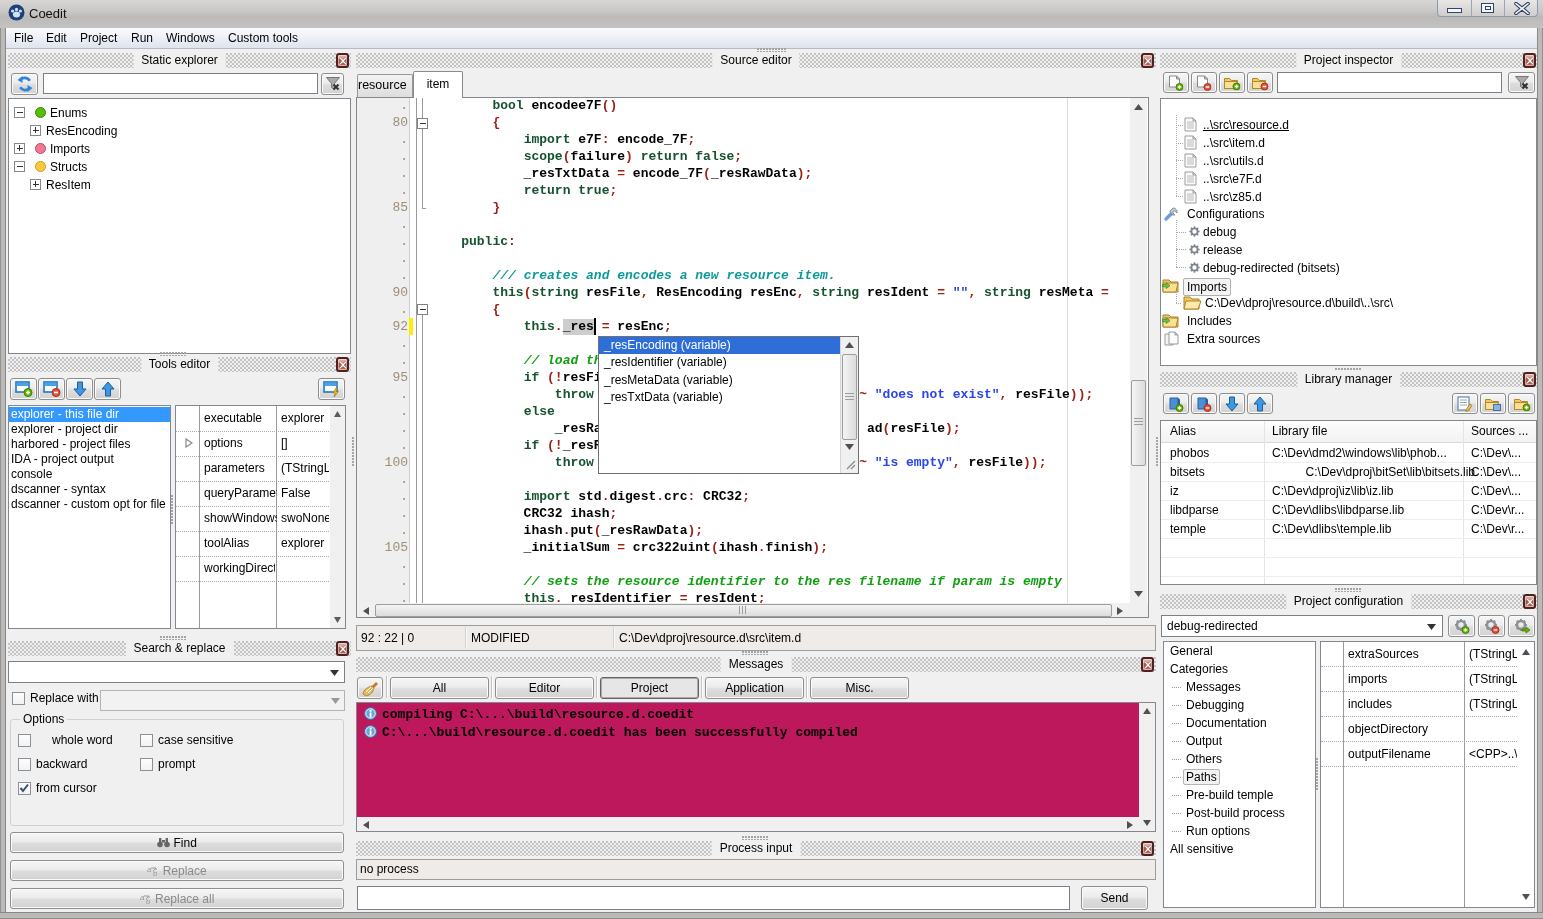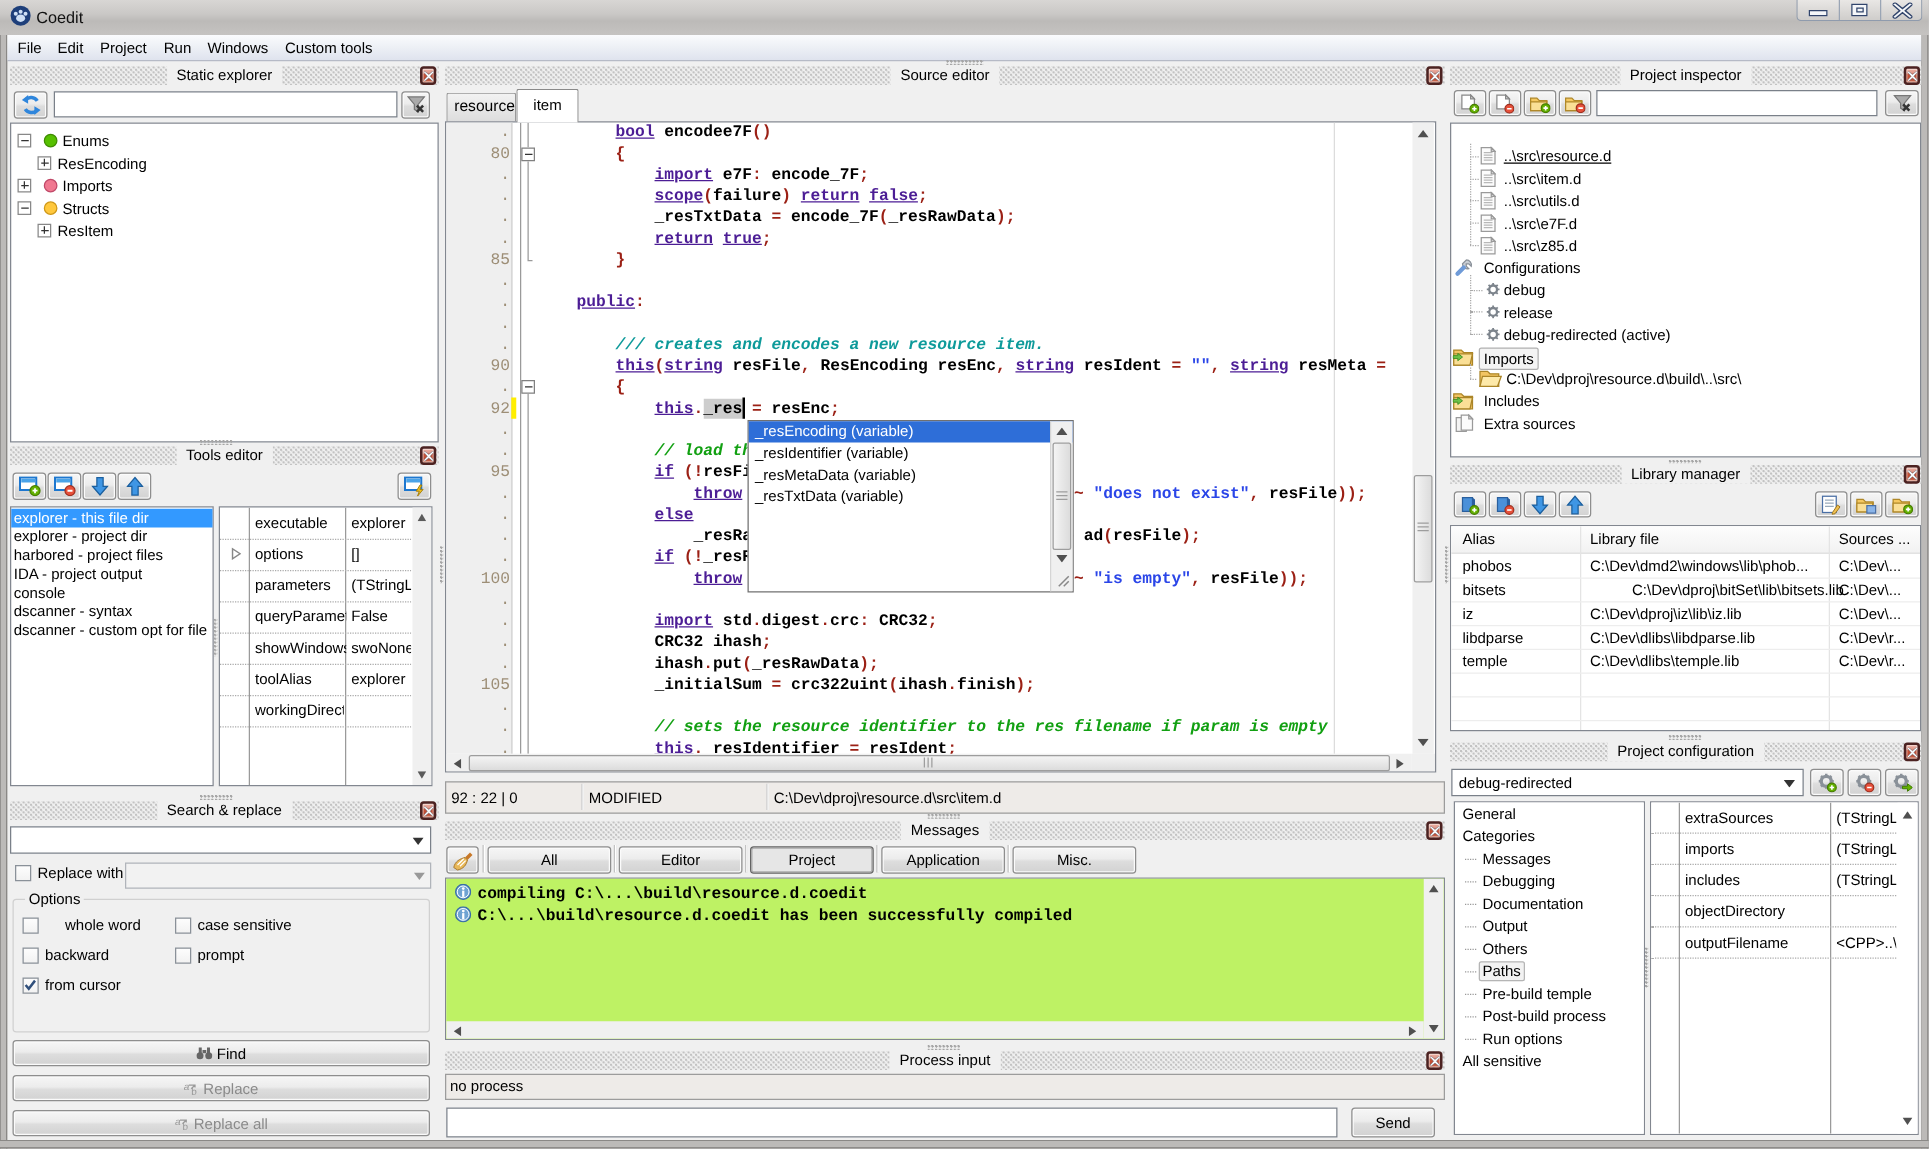--- a/index.html
+++ b/index.html
@@ -27,21 +27,21 @@
 .box{background:#fff;border:1px solid #828790;box-sizing:border-box;}
 .inp{background:#fff;border:1px solid #7a8089;box-sizing:border-box;}
 
 .tr13{line-height:18px;white-space:nowrap;}
 
 .sbtrack{background:#f0f0f0;}
 .sbthumb{background:linear-gradient(90deg,#f4f4f4,#dcdcdc);border:1px solid #9d9d9d;border-radius:2px;box-sizing:border-box;}
 .sbthumbh{background:linear-gradient(180deg,#f4f4f4,#dcdcdc);border:1px solid #9d9d9d;border-radius:2px;box-sizing:border-box;}
 
 .code{font-family:"Liberation Mono",monospace;font-size:13px;font-weight:bold;line-height:17px;white-space:pre;}
-.k{color:#4c1d95;text-decoration:underline;}
+.k{color:#14532d;}
 .s{color:#2b46e8;}
 .y{color:#9b2015;}
 .c{color:#12a012;font-style:italic;}
 .d{color:#0d9a9a;font-style:italic;}
 .gut{font-family:"Liberation Mono",monospace;font-size:13px;line-height:17px;color:#9d8e76;text-align:right;white-space:pre;}
 .chk{width:13px;height:13px;background:linear-gradient(180deg,#fdfdfd,#f2f2f2);border:1px solid #8a9199;box-sizing:border-box;}
 .dotv{background-image:radial-gradient(circle at 1px 1px,#a4a4a4 0.9px,transparent 1.1px);background-size:3px 3px;}
 </style>
 </head>
 <body>
@@ -264,21 +264,21 @@
 <div class="a dotv" style="left:757px;top:48px;width:30px;height:4px;"></div>
 <div class="a hdr" style="left:356px;top:53px;width:800px;">
     <span class="t">Source editor</span>
   </div>
 <div class="x a" style="left:1141px;top:53px;">
     <svg width="8" height="8" viewBox="0 0 10 10">
       <path d="M1 0 L5 3.2 L9 0 L10 1 L6.4 5 L10 9 L9 10 L5 6.8 L1 10 L0 9 L3.6 5 L0 1 Z" fill="#fff" stroke="#53687d" stroke-width="0.5"></path>
     </svg>
   </div>
 
-<div class="a" style="left:357px;top:74px;width:56px;height:26px;background:linear-gradient(180deg,#f2f2f2,#dadada);border:1px solid #989898;border-bottom:none;border-radius:2px 2px 0 0;box-sizing:border-box;text-align:right;line-height:21px;font-size:12.5px;">resource</div>
+<div class="a" style="left:357px;top:74px;width:56px;height:26px;background:linear-gradient(180deg,#f2f2f2,#dadada);border:1px solid #989898;border-bottom:none;border-radius:2px 2px 0 0;box-sizing:border-box;text-align:left;line-height:21px;font-size:12.5px;">resource</div>
 <div class="a" style="left:413px;top:71px;width:50px;height:27px;background:#fff;border:1px solid #8a8a8a;border-bottom:none;border-radius:2px 2px 0 0;box-sizing:border-box;text-align:center;line-height:24px;z-index:3;">item</div>
 
 <div class="a box" style="left:356px;top:97px;width:793px;height:521px;"></div>
 <div class="a" style="left:357px;top:98px;width:793px;height:519px;overflow:hidden;">
   <div class="a" style="left:0;top:0;width:52px;height:505px;background:#efefef;border-right:1px solid #cfcfcf;"></div>
   <div class="a" style="left:58.5px;top:0;width:1px;height:505px;background:#9a9a9a;"></div>
   <div class="a" style="left:64.5px;top:0;width:1px;height:20px;background:#9a9a9a;"></div>
     <div class="a" style="left:64.5px;top:31px;width:1px;height:79px;background:#9a9a9a;"></div>
     <div class="a" style="left:64.5px;top:110px;width:4px;height:1px;background:#9a9a9a;"></div>
     <div class="a" style="left:64.5px;top:217px;width:1px;height:288px;background:#9a9a9a;"></div>
@@ -441,21 +441,21 @@
 <div class="a" style="left:596px;top:676px;width:1px;height:22px;background:#c2c2c2;border-right:1px solid #fff;"></div>
 <div class="a" style="left:600px;top:677px;width:99px;height:22px;background:#e6e6e6;border:1px solid #646464;border-radius:3px;box-shadow:inset 0 0 0 1px #aaa;box-sizing:border-box;"></div>
 <div class="a" style="left:600px;top:681px;width:99px;text-align:center;">Project</div>
 <div class="a" style="left:701px;top:676px;width:1px;height:22px;background:#c2c2c2;border-right:1px solid #fff;"></div>
 <div class="a btn" style="left:705px;top:677px;width:99px;height:22px;"></div>
 <div class="a" style="left:705px;top:681px;width:99px;text-align:center;">Application</div>
 <div class="a" style="left:806px;top:676px;width:1px;height:22px;background:#c2c2c2;border-right:1px solid #fff;"></div>
 <div class="a btn" style="left:810px;top:677px;width:99px;height:22px;"></div>
 <div class="a" style="left:810px;top:681px;width:99px;text-align:center;">Misc.</div>
 <div class="a box" style="left:356px;top:702px;width:800px;height:130px;"></div>
-<div class="a" style="left:357px;top:703px;width:798px;height:128px;overflow:hidden;background:#bef264;">
+<div class="a" style="left:357px;top:703px;width:798px;height:128px;overflow:hidden;background:#be185d;">
   <svg class="a" style="left:7px;top:4px;" width="13" height="13">
       <circle cx="6.5" cy="6.5" r="6" fill="#6fa3d2" stroke="#3a6ea5"></circle>
       <circle cx="6.5" cy="6.5" r="4.7" fill="none" stroke="#fff" stroke-width="0.8"></circle>
       <rect x="5.7" y="5.5" width="1.8" height="5" fill="#fff"></rect>
       <circle cx="6.6" cy="3.8" r="1.1" fill="#fff"></circle>
     </svg>
   <div class="code a" style="left:25px;top:3px;">compiling C:\...\build\resource.d.coedit</div>
   <svg class="a" style="left:7px;top:22px;" width="13" height="13">
       <circle cx="6.5" cy="6.5" r="6" fill="#6fa3d2" stroke="#3a6ea5"></circle>
       <circle cx="6.5" cy="6.5" r="4.7" fill="none" stroke="#fff" stroke-width="0.8"></circle>
@@ -614,21 +614,21 @@
       </svg>
       <span style="position:absolute;left:42px;">release</span>
     </div>
 <div class="a" style="left:0;top:159.7px;width:375px;height:18px;line-height:18px;white-space:nowrap;">
       <svg class="a" style="left:28px;top:3px;" width="11" height="11" viewBox="0 0 12 12">
         <circle cx="6" cy="6" r="3.4" fill="none" stroke="#7d848c" stroke-width="2"></circle>
         <g stroke="#7d848c" stroke-width="1.6">
           <path d="M6 0.4 v2 M6 9.6 v2 M0.4 6 h2 M9.6 6 h2 M2 2 l1.4 1.4 M8.6 8.6 l1.4 1.4 M10 2 l-1.4 1.4 M3.4 8.6 l-1.4 1.4"></path>
         </g>
       </svg>
-      <span style="position:absolute;left:42px;">debug-redirected (active)</span>
+      <span style="position:absolute;left:42px;">debug-redirected (bitsets)</span>
     </div>
 <div class="a" style="left:0;top:177.5px;width:375px;height:18px;line-height:18px;white-space:nowrap;">
       <svg class="a" style="left:1px;top:1px;" width="19" height="16" viewBox="0 0 19 16">
         <path d="M1 2 h6 l2 2 h7 v10 h-15 Z" fill="#f2c462" stroke="#ab8527"></path>
         <path d="M1 5 h15 l-2 9 h-13 Z" fill="#fadf96" stroke="#ab8527"></path>
         <path d="M2 10 h5 v-2.4 l5 3.9 l-5 3.9 V13 h-5 Z" fill="#6cc24a" stroke="#3f8d1f" transform="translate(-1,-1) scale(0.75)"></path>
       </svg>
       <span style="position:absolute;left:22px;top:1px;height:16px;line-height:16px;border:1px solid #b0b0b0;border-radius:2px;background:#f4f4f4;padding:0 3px;">Imports</span>
     </div>
 <div class="a" style="left:0;top:195.3px;width:375px;height:18px;line-height:18px;white-space:nowrap;">

